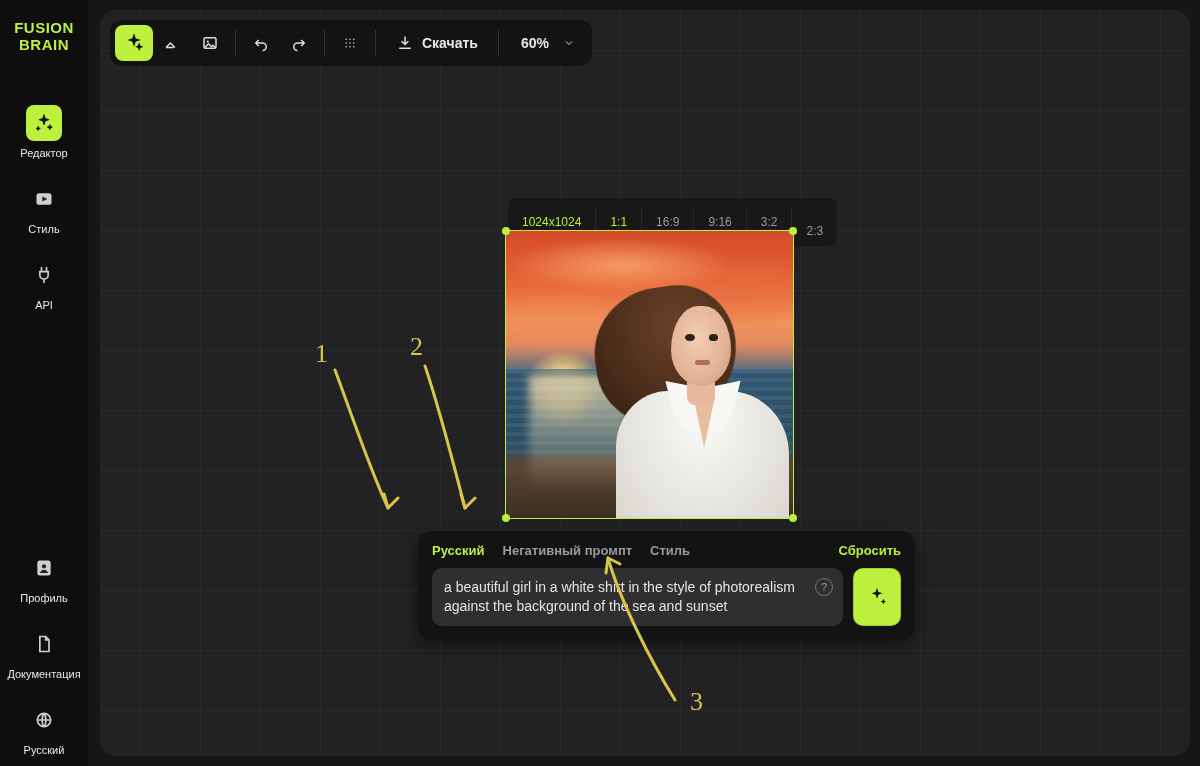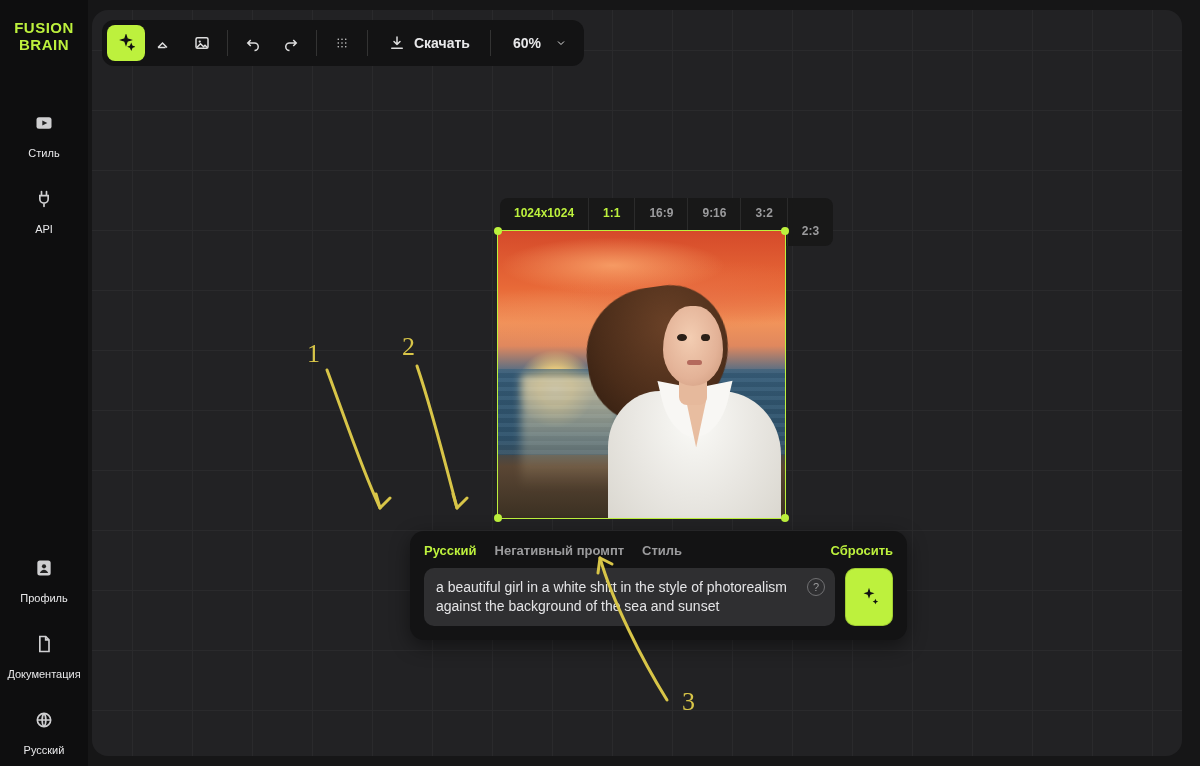--- a/index.html
+++ b/index.html
@@ -58,21 +58,21 @@
     border-radius:8px;
   }
   .side-item.active .ic { background:var(--accent); }
   .side-item.active svg { fill:#111; stroke:#111; }
   .side-item svg { width:20px;height:20px; }
   .side-spacer { flex:1; }
 
   
   .stage {
     position:absolute;
-    left:92px; top:10px;
+    left:100px; top:10px;
     width:1090px; height:746px;
     background:var(--panel);
     border-radius:16px;
     overflow:hidden;
     
     background-image:
       linear-gradient(#2a2a2c 1px, transparent 1px),
       linear-gradient(90deg,#2a2a2c 1px, transparent 1px);
     background-size:60px 60px;
     background-position:-20px -20px;
@@ -114,21 +114,22 @@
 
   
   .ratio-bar {
     position:absolute;
     left:408px; top:188px;
     display:flex;
     background:#181818;
     border-radius:8px;
     overflow:hidden;
     font-size:12px;
-    font-weight:700;
+    font-weight:400;
+    align-items:center;
   }
   .ratio-btn {
     padding:8px 14px;
     color:var(--text-dim);
     cursor:pointer;
     border-right:1px solid #2b2b2b;
   }
   .ratio-btn:last-child{border-right:none;margin-top:18px;}
   .ratio-btn.dim  { color:var(--accent); }
   .ratio-btn.sel  { color:var(--accent); }
@@ -269,20 +270,28 @@
 </style>
 </head>
 <body>
 
 <div class="sidebar">
   <div class="logo">
     <span>FUSION</span><br>
     <span>BRAIN</span>
   </div>
 
+  <div class="side-item active">
+    <div class="ic">
+      <svg viewBox="0 0 24 24">
+          <path d="M12 2l1.5 4.5L18 8l-4.5 1.5L12 14l-1.5-4.5L6 8l4.5-1.5L12 2zM19 14l.9 2.1L22 17l-2.1.9L19 20l-.9-2.1L16 17l2.1-.9L19 14zM5 16l.7 1.8L7.5 18.5 5.7 19.2 5 21l-.7-1.8L2.5 18.5l1.8-.7L5 16z" fill="#111"></path>
+        </svg>
+    </div>
+    <span>Редактор</span>
+  </div>
 
   <div class="side-item">
     <div class="ic">
       <svg viewBox="0 0 24 24">
           <rect x="3" y="5" width="18" height="14" rx="3" fill="#cfcfd1"></rect>
           <path d="M10 9l6 3-6 3z" fill="#222"></path>
         </svg>
     </div>
     <span>Стиль</span>
   </div>

